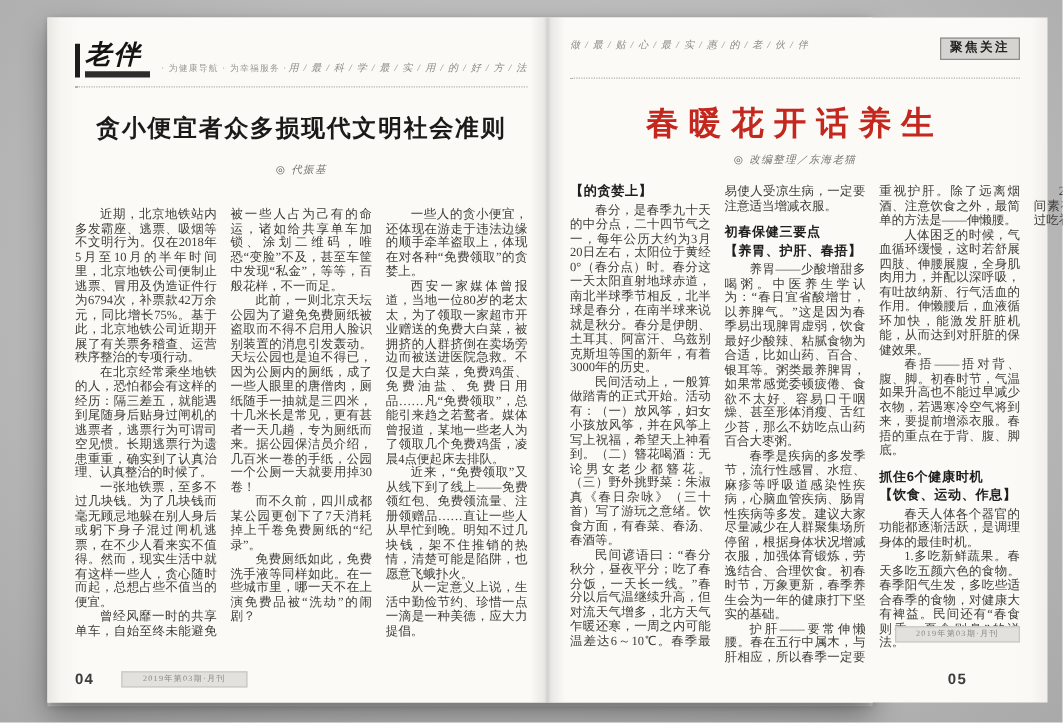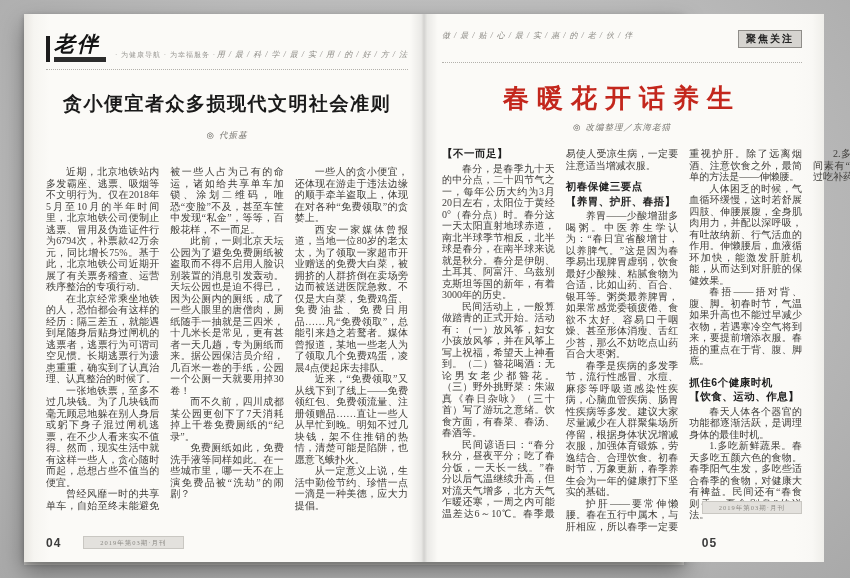--- a/index.html
+++ b/index.html
@@ -3,21 +3,21 @@
 <meta charset="utf-8">
 <style>
   html,body{margin:0;padding:0;}
   body{
     width:850px;height:578px;overflow:hidden;
     font-family:"Liberation Serif", serif;
     background:radial-gradient(ellipse at 50% 40%, #c6c6c6 0%, #bcbcbc 55%, #a9a9a9 100%);
   }
   .scene{position:relative;width:850px;height:578px;}
   .spread{
-    position:absolute;left:24px;top:14px;width:660px;height:548px;
+    position:absolute;left:38px;top:14px;width:660px;height:548px;
     background:#faf9f6;
     box-shadow:0 10px 22px rgba(0,0,0,.38), 0 2px 5px rgba(0,0,0,.28), 0 1px 0 #e2e1de, 0 3px 0 #d4d3d0;
   }
   .page{position:absolute;top:0;height:548px;width:400px;box-sizing:border-box;}
   .left-pg{left:0;padding:14px 16px 0 22px;
     background:linear-gradient(90deg,#e9e7e2 0,#f6f5f1 10px,#fbfaf7 26px,#fbfaf7 100%);}
   .right-pg{left:400px;padding:12px 22px 0 18px;
     background:linear-gradient(270deg,#efeeea 0,#f9f8f5 12px,#fbfaf7 30px,#fbfaf7 100%);}
   .fold{position:absolute;top:0;bottom:0;left:386px;width:28px;pointer-events:none;
     background:linear-gradient(90deg,rgba(0,0,0,0) 0%,rgba(0,0,0,.07) 40%,rgba(0,0,0,.16) 50%,rgba(0,0,0,.07) 62%,rgba(0,0,0,0) 100%);}
@@ -52,21 +52,21 @@
   .l-body{margin-top:24px;height:352px;}
   .r-body{margin-top:14px;height:392px;}
   .body p{margin:0;text-indent:2em;}
   .l-body p:last-child{text-align:right;text-indent:0;color:#4a4845;}
   .sec-h{margin:10px 0 3px 0;font-family:"Liberation Sans", sans-serif;
     font-size:10.5px;font-weight:bold;color:#1e1e1e;letter-spacing:.5px;}
   .sec-sh{margin:0 0 3px 0;font-family:"Liberation Sans", sans-serif;
     font-size:10.5px;font-weight:bold;color:#1e1e1e;letter-spacing:.5px;}
   .body > :first-child{margin-top:0;}
   
-  .pfoot{position:absolute;bottom:12px;display:flex;align-items:flex-start;gap:22px;}
+  .pfoot{position:absolute;bottom:12px;display:flex;align-items:center;gap:22px;}
   .l-foot{left:22px;}
   .r-foot{right:22px;flex-direction:column;}
   .pno{font-family:"Liberation Sans", sans-serif;font-size:12px;color:#3c3c3c;letter-spacing:1px;}
   .issue{background:#e3e1dd;border:1px solid #c9c7c2;color:#8b8984;
     font-size:6.5px;padding:1px 16px;letter-spacing:1px;line-height:9px;}
 </style>
 </head>
 <body>
 
 <div class="scene">
@@ -116,21 +116,21 @@
         <span class="badge">聚焦关注</span>
       </header>
 
       <h1 class="r-title">春暖花开话养生</h1>
 
       <div class="byline r-byline">
         <span class="by-icon">◎</span><span>改编整理／东海老猫</span>
       </div>
 
       <div class="body r-body">
-          <h3 class="sec-h">【不一而足】</h3>
+          <h3 class="sec-h">【的贪婪上】</h3>
           <p>春分，是春季九十天的中分点，二十四节气之一，每年公历大约为3月20日左右，太阳位于黄经0°（春分点）时。春分这一天太阳直射地球赤道，南北半球季节相反，北半球是春分，在南半球来说就是秋分。春分是伊朗、土耳其、阿富汗、乌兹别克斯坦等国的新年，有着3000年的历史。</p>
           <p>民间活动上，一般算做踏青的正式开始。活动有：（一）放风筝，妇女小孩放风筝，并在风筝上写上祝福，希望天上神看到。（二）簪花喝酒：无论男女老少都簪花。（三）野外挑野菜：朱淑真《春日杂咏》（三十首）写了游玩之意绪。饮食方面，有春菜、春汤、春酒等。</p>
           <p>民间谚语曰：“春分秋分，昼夜平分；吃了春分饭，一天长一线。”春分以后气温继续升高，但对流天气增多，北方天气乍暖还寒，一周之内可能温差达6～10℃。春季最易使人受凉生病，一定要注意适当增减衣服。</p>
           <h3 class="sec-h">初春保健三要点</h3>
           <h4 class="sec-sh">【养胃、护肝、春捂】</h4>
           <p>养胃——少酸增甜多喝粥。中医养生学认为：“春日宜省酸增甘，以养脾气。”这是因为春季易出现脾胃虚弱，饮食最好少酸辣、粘腻食物为合适，比如山药、百合、银耳等。粥类最养脾胃，如果常感觉委顿疲倦、食欲不太好、容易口干咽燥、甚至形体消瘦、舌红少苔，那么不妨吃点山药百合大枣粥。</p>
           <p>春季是疾病的多发季节，流行性感冒、水痘、麻疹等呼吸道感染性疾病，心脑血管疾病、肠胃性疾病等多发。建议大家尽量减少在人群聚集场所停留，根据身体状况增减衣服，加强体育锻炼，劳逸结合、合理饮食。初春时节，万象更新，春季养生会为一年的健康打下坚实的基础。</p>
           <p>护肝——要常伸懒腰。春在五行中属木，与肝相应，所以春季一定要重视护肝。除了远离烟酒、注意饮食之外，最简单的方法是——伸懒腰。</p>
           <p>人体困乏的时候，气血循环缓慢，这时若舒展四肢、伸腰展腹，全身肌肉用力，并配以深呼吸，有吐故纳新、行气活血的作用。伸懒腰后，血液循环加快，能激发肝脏机能，从而达到对肝脏的保健效果。</p>
           <p>春捂——捂对背、腹、脚。初春时节，气温如果升高也不能过早减少衣物，若遇寒冷空气将到来，要提前增添衣服。春捂的重点在于背、腹、脚底。</p>

